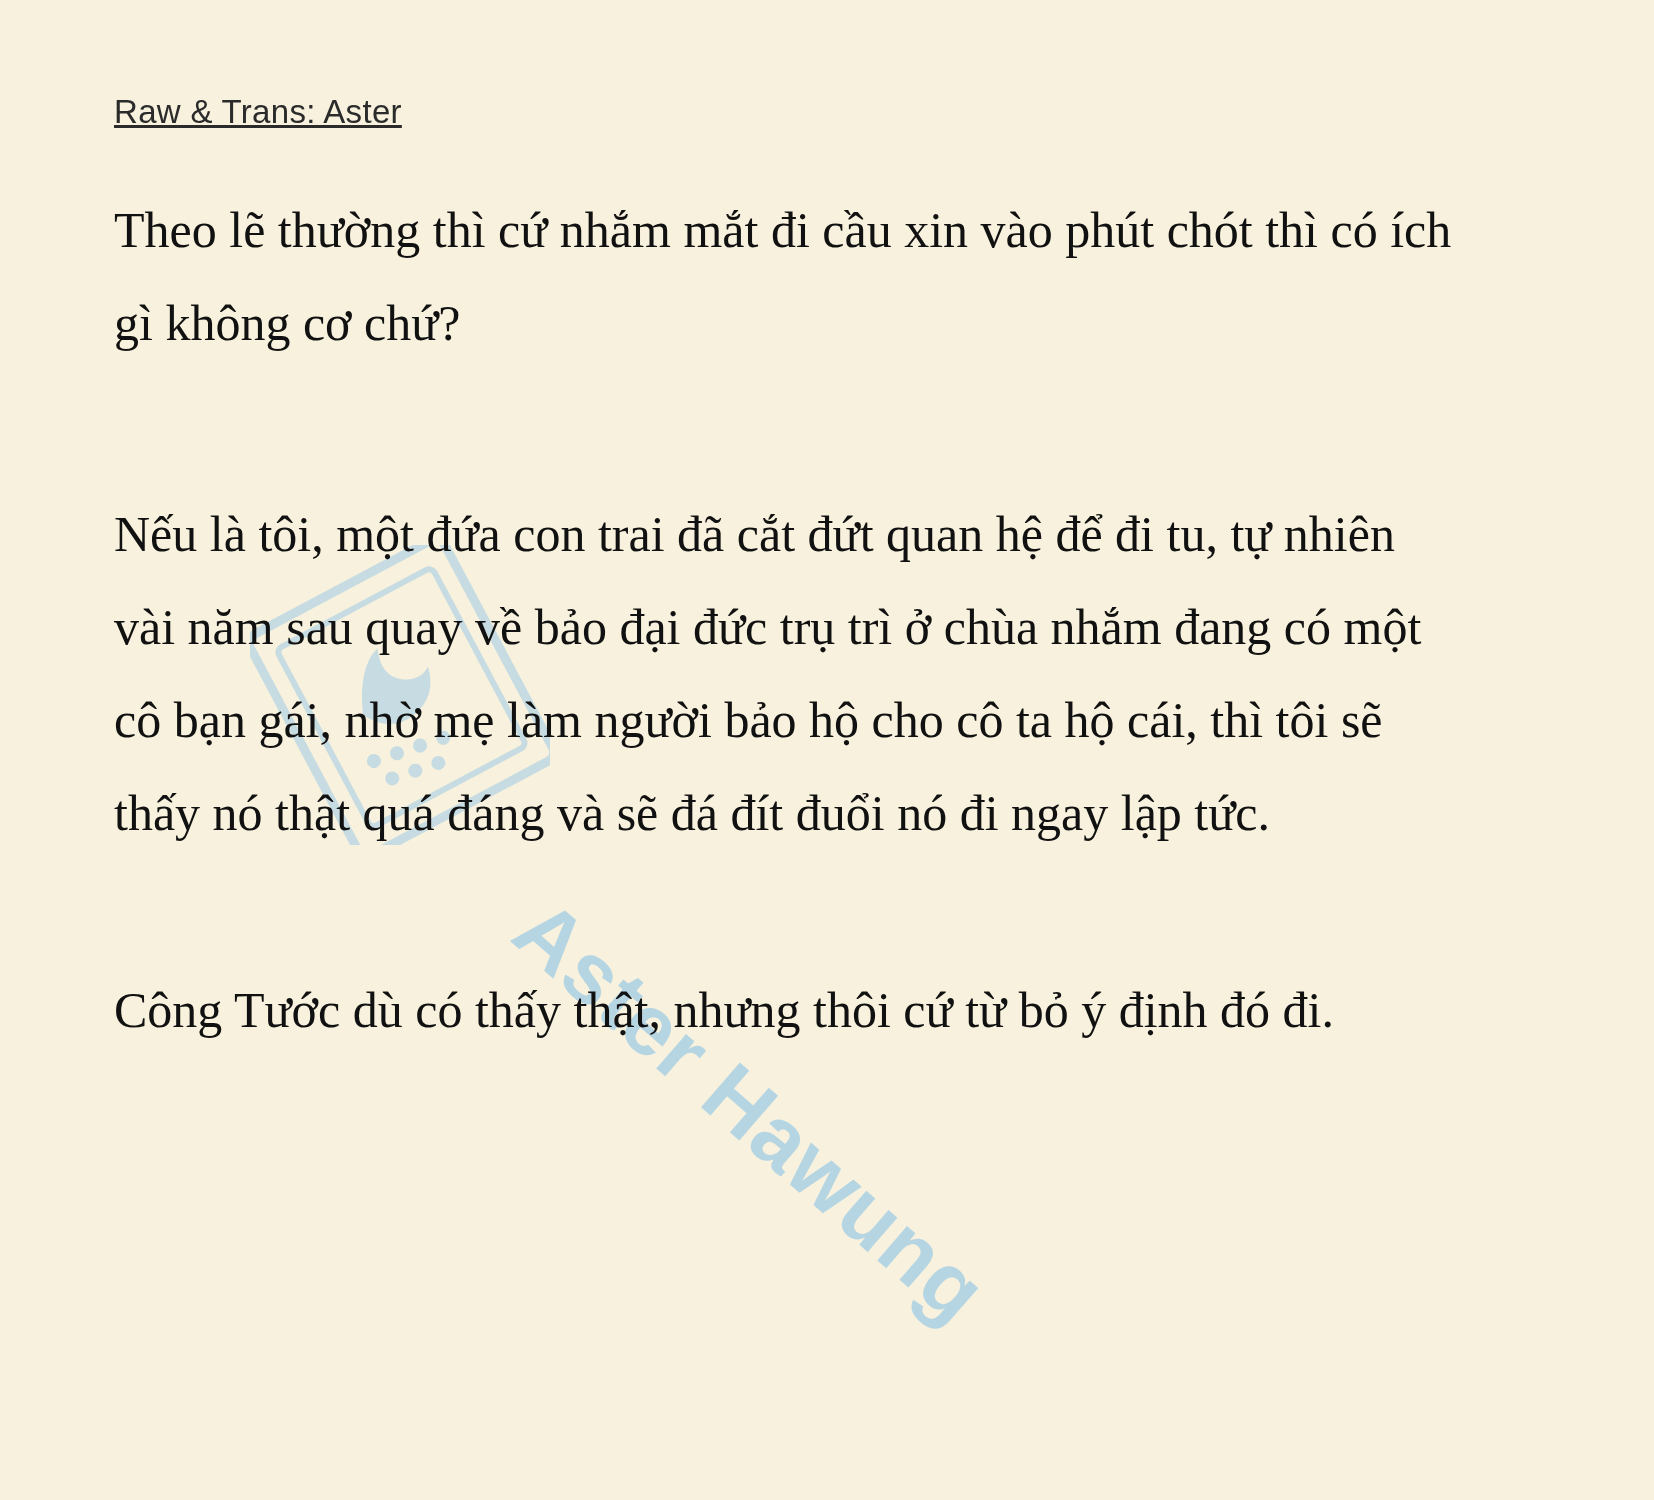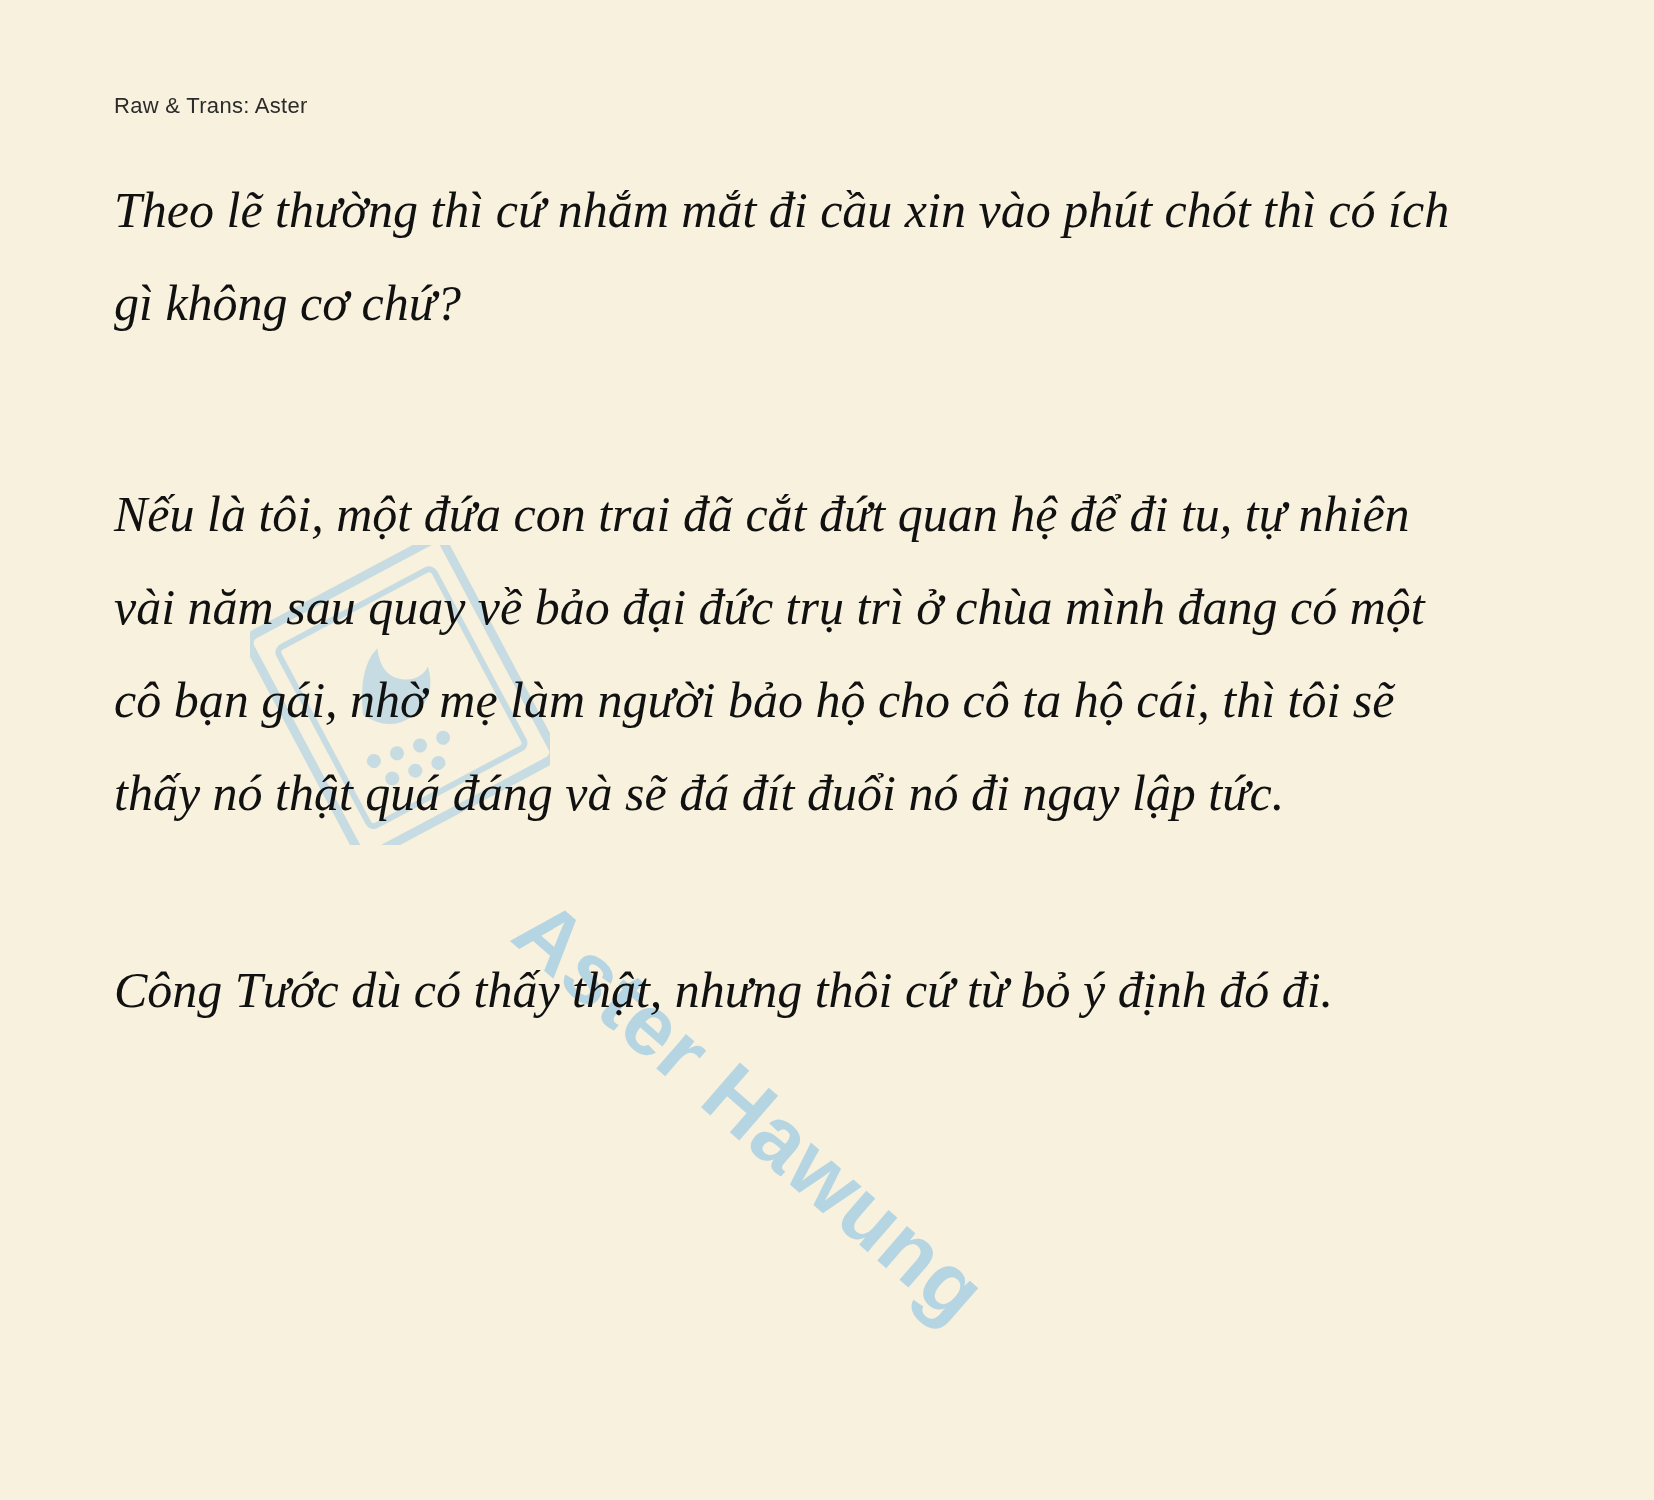--- a/index.html
+++ b/index.html
@@ -58,34 +58,34 @@
     white-space: nowrap;
     letter-spacing: 1px;
   }
 
   
   .credit {
     position: absolute;
     left: 114px;
     top: 93px;
     font-family: "Liberation Sans", sans-serif;
-    font-size: 22px;
+    font-size: 33px;
     color: #2b2b2b;
     letter-spacing: 0.3px;
     z-index: 2;
+    text-decoration: underline;
   }
 
   
   .content {
     position: absolute;
     left: 114px;
-    top: 164px;
+    top: 184px;
     width: 1345px;
     z-index: 2;
-    font-style: italic;
   }
   .para {
     font-family: "Liberation Serif", serif;
     font-size: 50px;
     line-height: 1.86;
     color: #111111;
     margin: 0 0 62px 0;
     text-align: left;
   }
   .para.p2 {
@@ -117,17 +117,17 @@
         <circle cx="152" cy="228" r="7"></circle>
       </g>
     </svg>
     <div class="wm-text">Aster Hawung</div>
   </div>
 
   <div class="credit">Raw &amp; Trans: Aster</div>
 
   <div class="content">
     <p class="para p1">Theo lẽ thường thì cứ nhắm mắt đi cầu xin vào phút chót thì có ích gì không cơ chứ?</p>
-    <p class="para p2">Nếu là tôi, một đứa con trai đã cắt đứt quan hệ để đi tu, tự nhiên vài năm sau quay về bảo đại đức trụ trì ở chùa mình đang có một cô bạn gái, nhờ mẹ làm người bảo hộ cho cô ta hộ cái, thì tôi sẽ thấy nó thật quá đáng và sẽ đá đít đuổi nó đi ngay lập tức.</p>
+    <p class="para p2">Nếu là tôi, một đứa con trai đã cắt đứt quan hệ để đi tu, tự nhiên vài năm sau quay về bảo đại đức trụ trì ở chùa nhắm đang có một cô bạn gái, nhờ mẹ làm người bảo hộ cho cô ta hộ cái, thì tôi sẽ thấy nó thật quá đáng và sẽ đá đít đuổi nó đi ngay lập tức.</p>
     <p class="para p3">Công Tước dù có thấy thật, nhưng thôi cứ từ bỏ ý định đó đi.</p>
   </div>
 
 </div>
 
 </body></html>

